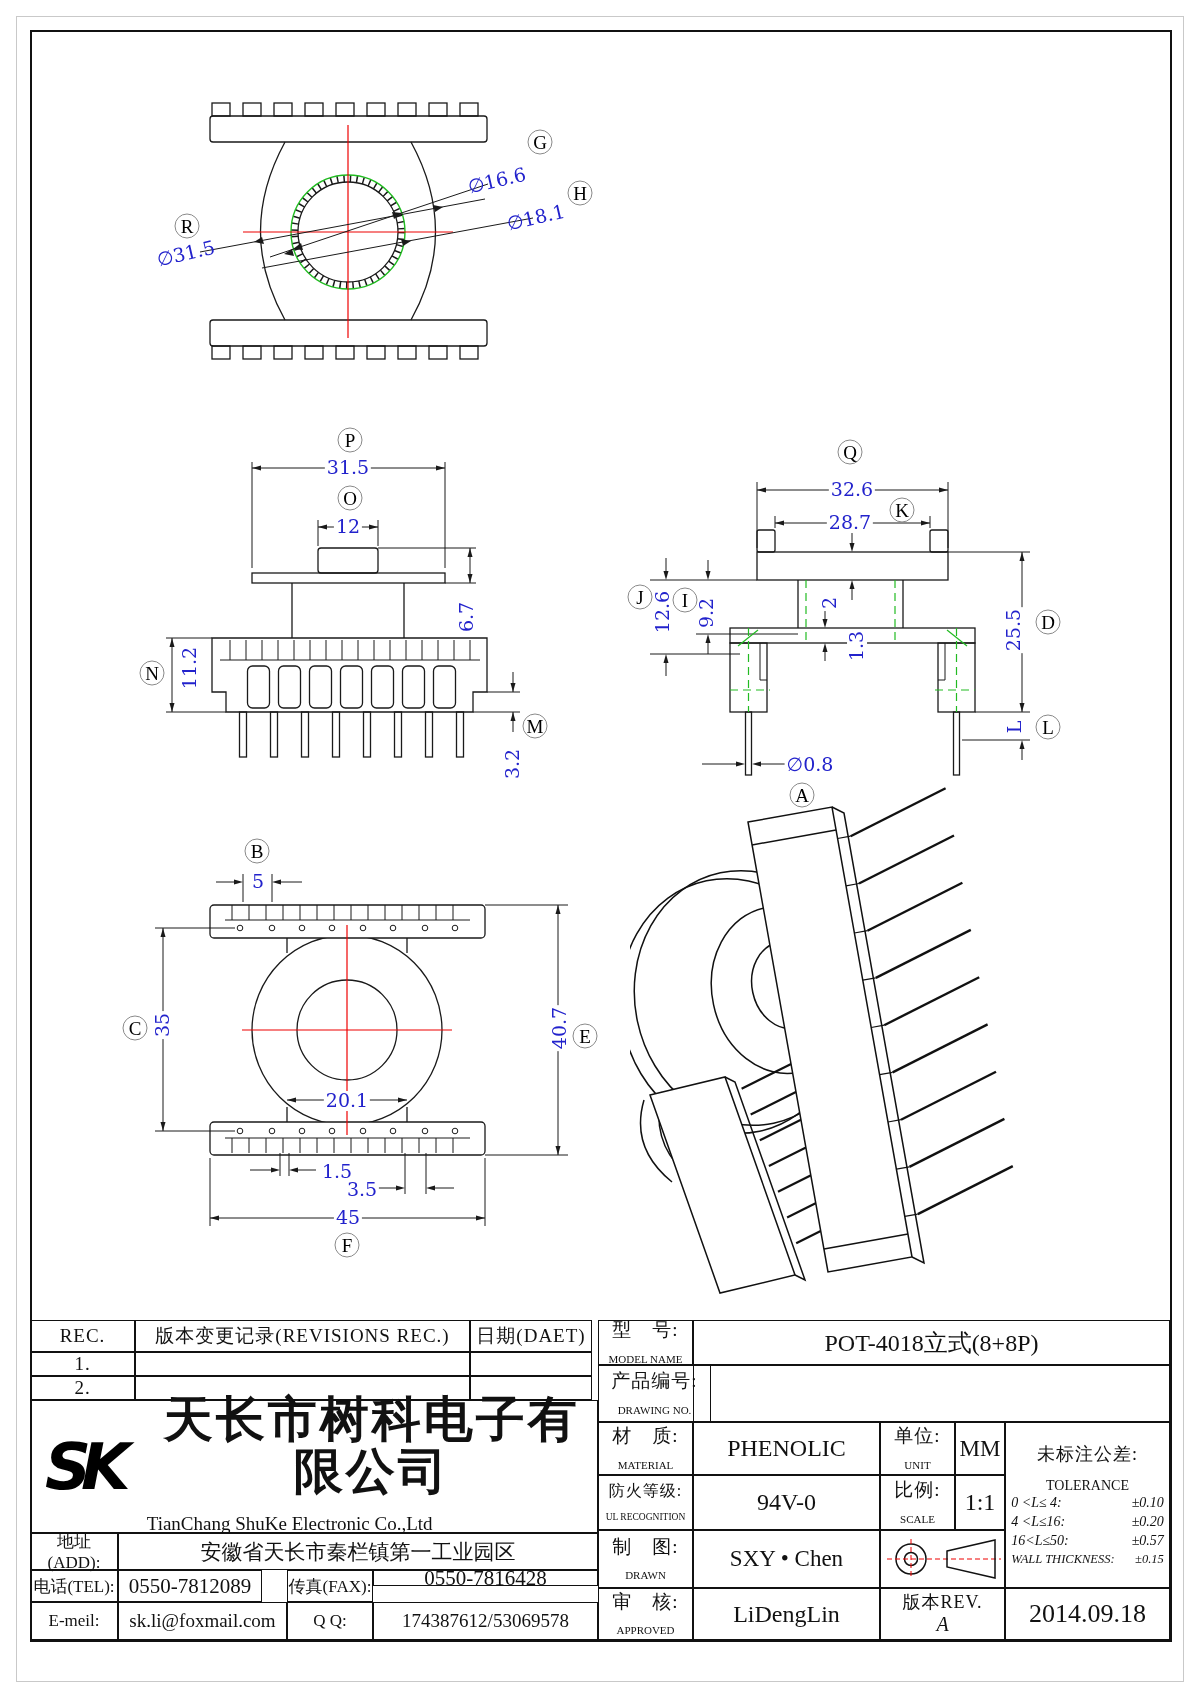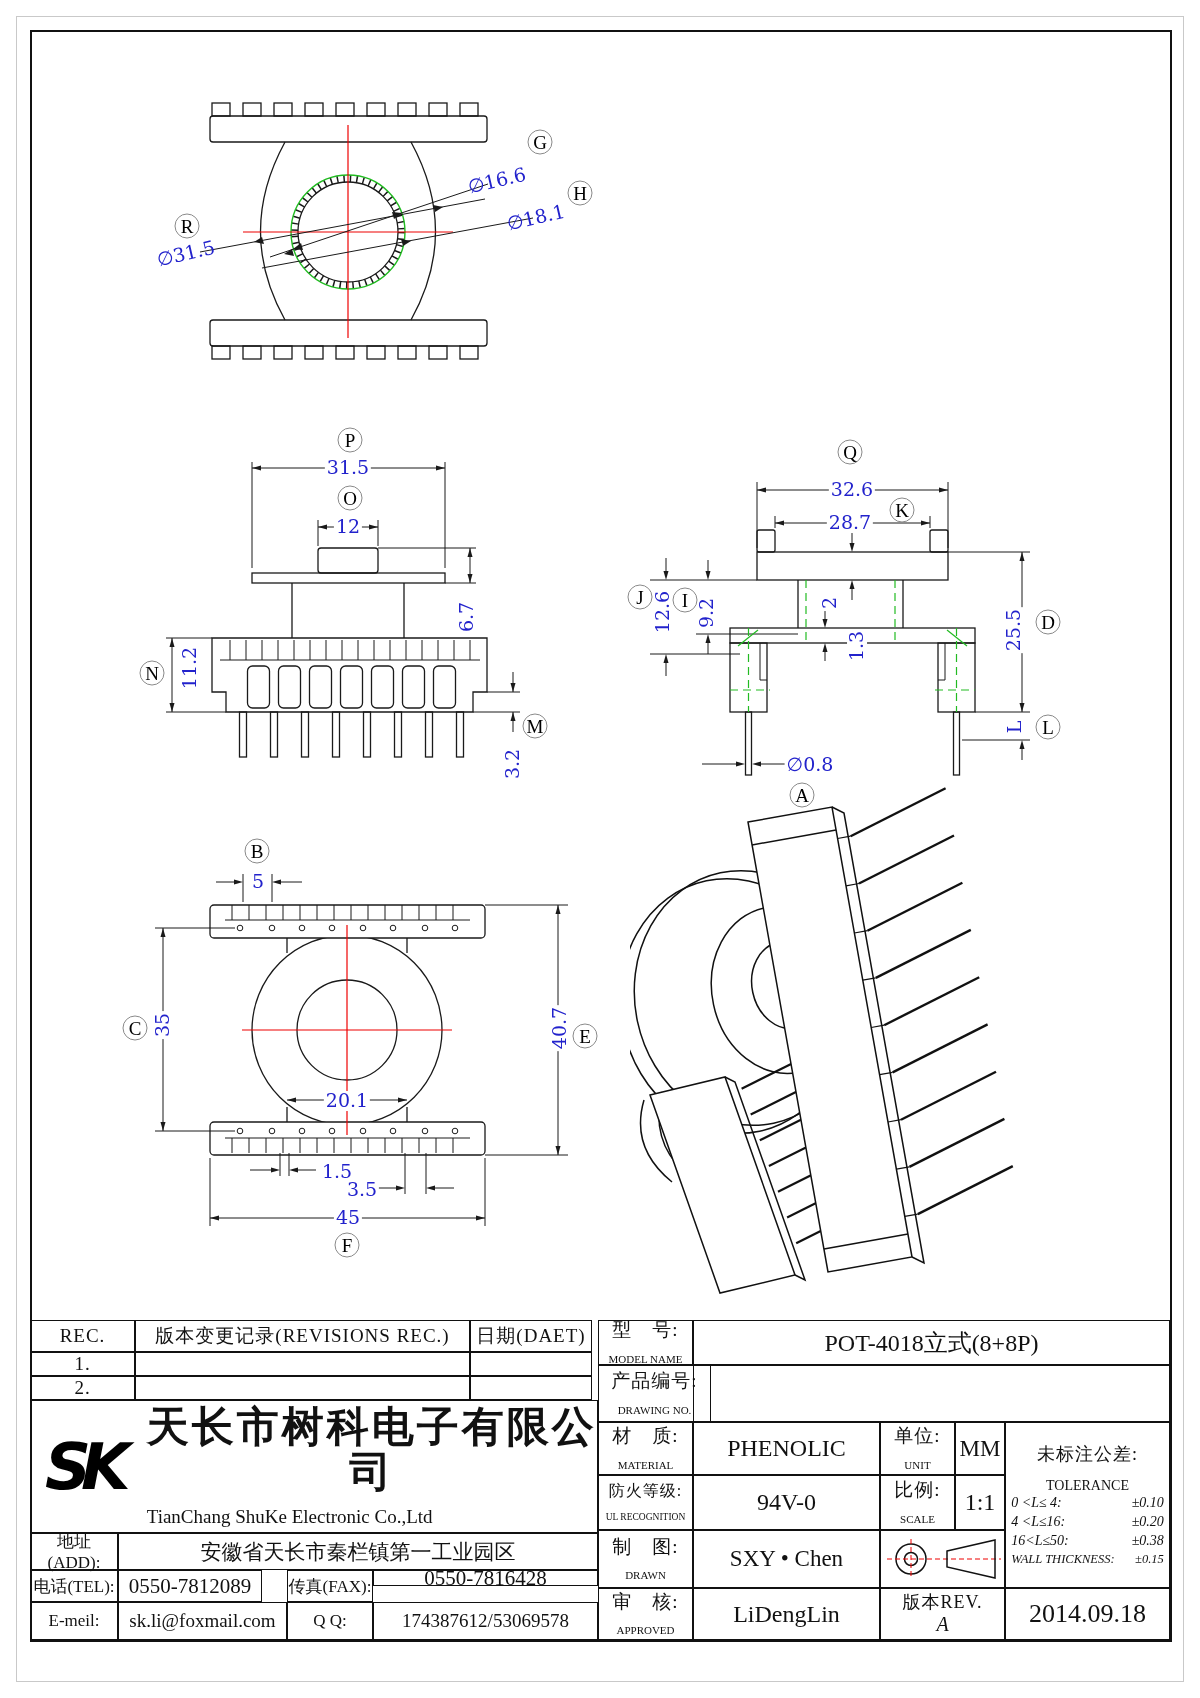--- a/index.html
+++ b/index.html
@@ -16,21 +16,21 @@
   .tb{position:absolute;left:30px;top:1320px;width:1140px;height:320px;z-index:8}
   .cell{position:absolute;box-sizing:border-box;border:1.6px solid #111;display:flex;align-items:center;justify-content:center;text-align:center;background:#fff0}
   .lbl{flex-direction:column;line-height:1.1}
   .cn{font-size:19px;letter-spacing:1px}
   .en{font-size:11px;margin-top:12px;letter-spacing:0}
   .val{font-size:21px}
   .small-cn{font-size:17px}
   .tolcell{flex-direction:column;justify-content:center;padding:3px 2px}
   .tr-row{display:flex;justify-content:space-between;width:96%;font-style:italic;font-size:14px;line-height:1.35}
   .logo{font:900 64px "DejaVu Sans",sans-serif;letter-spacing:-10px;font-style:italic;color:#000}
-  .cmp-cn{font-size:42px;font-weight:600;letter-spacing:3px;font-family:Liberation Sans, sans-serif;line-height:1.05}
+  .cmp-cn{font-size:49px;font-weight:600;letter-spacing:3px;font-family:Liberation Mono, monospace;line-height:1.05}
   .cmp-en{font-size:19px;font-family:"Liberation Serif",serif;margin-top:12px}
 </style>
 </head>
 <body>
 
 <div class="page">
   <div class="outer"></div>
   <div class="frame"></div>
 
   <div class="view" style="left:140px;top:80px">
@@ -536,21 +536,21 @@
       <div class="tr-row">
           <span>0 &lt;L≤ 4:</span>
           <span>±0.10</span>
         </div>
       <div class="tr-row">
           <span>4 &lt;L≤16:</span>
           <span>±0.20</span>
         </div>
       <div class="tr-row">
           <span>16&lt;L≤50:</span>
-          <span>±0.38</span>
+          <span>±0.57</span>
         </div>
       <div class="tr-row" style="font-size:12.5px">
           <span>WALL THICKNESS:</span>
           <span>±0.15</span>
         </div>
     </div>
     <div class="cell lbl" style="left:568px;top:155px;width:95px;height:55px">
       <span class="cn" style="font-size:16px">防火等级:</span>
         <span class="en" style="font-size:9.5px">UL RECOGNITION</span>
       </div>

